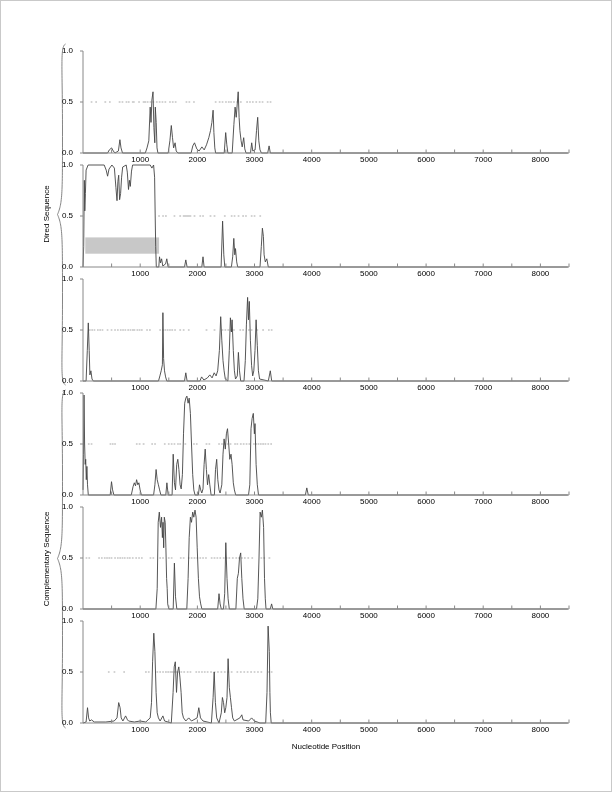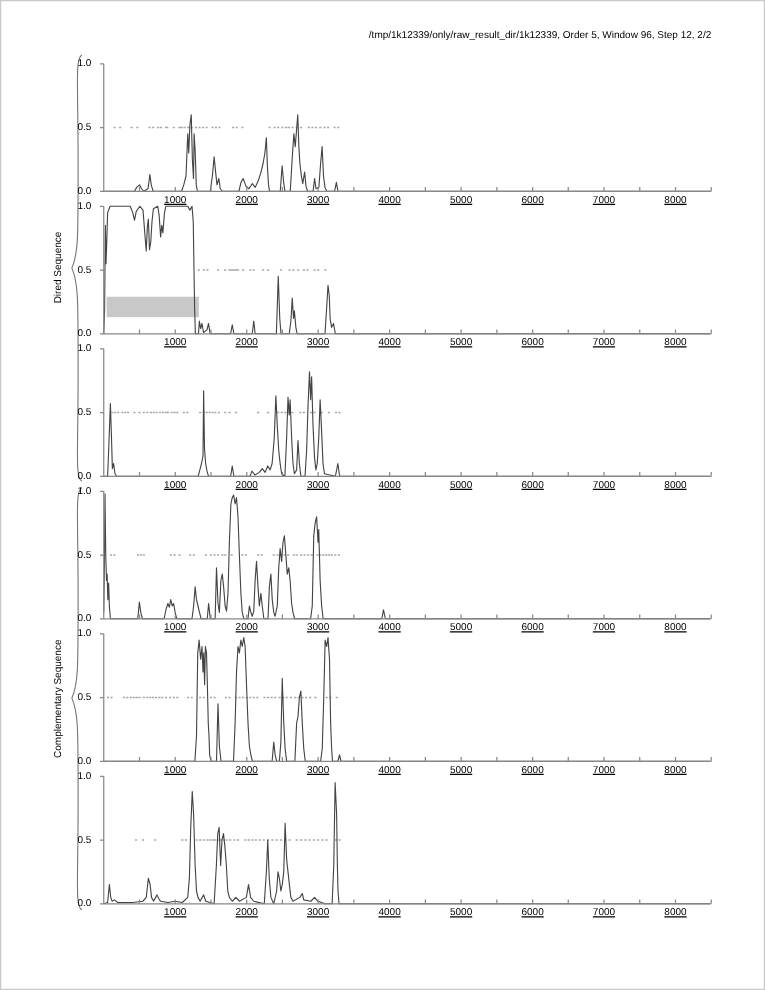--- a/index.html
+++ b/index.html
@@ -6,29 +6,28 @@
   .page{position:relative;width:612px;height:792px;background:#ffffff;overflow:hidden;
         font-family:"Liberation Sans","DejaVu Sans",sans-serif;color:#000;box-sizing:border-box;
         border:1px solid #c9c9c9;}
   .title{position:absolute;top:22px;right:42px;font-size:8px;letter-spacing:0;white-space:nowrap;}
   .xlabel{position:absolute;top:741px;left:82px;width:486px;text-align:center;font-size:8px;}
   .series-label{position:absolute;transform:translate(-50%,-50%) rotate(-90deg);
         font-size:8px;white-space:nowrap;}
   .brace{position:absolute;}
   .panel{position:absolute;left:82px;width:486px;height:102px;}
   .panel svg{display:block;overflow:visible;}
-  .xtick{position:absolute;top:104px;width:40px;margin-left:-20px;text-align:center;font-size:8px;text-decoration:underline;}
+  .xtick{position:absolute;top:104px;width:40px;margin-left:-20px;text-align:center;font-size:8px;}
   .ytick{position:absolute;left:-27px;width:23px;text-align:center;font-size:8px;}
 </style>
 </head>
 <body>
 
 <div class="page">
 
-  <div class="title">/tmp/1k12339/only/raw_result_dir/1k12339, Order 5, Window 96, Step 12, 2/2</div>
 
   <svg class="brace" style="left:55px;top:42px;" width="11" height="343" viewBox="0 0 11 343">
     <path d="M9.5,1 C4,4 6.5,22 6.5,88 C6.5,150 6.5,160 1.5,171.5 C6.5,183 6.5,193 6.5,255 C6.5,321 4,339 9.5,342" fill="none" stroke="#777777" stroke-width="0.9"></path>
   </svg>
   <svg class="brace" style="left:55px;top:388px;" width="11" height="340" viewBox="0 0 11 340">
     <path d="M9.5,1 C4,4 6.5,22 6.5,87 C6.5,148 6.5,158 1.5,169.5 C6.5,181 6.5,191 6.5,252 C6.5,318 4,336 9.5,339" fill="none" stroke="#777777" stroke-width="0.9"></path>
   </svg>
 
   <div class="series-label" style="left:45px;top:213px;">Dired Sequence</div>
   <div class="series-label" style="left:45px;top:558px;">Complementary Sequence</div>
@@ -138,13 +137,14 @@
         <div class="xtick" style="left: 114.4px;">2000</div>
         <div class="xtick" style="left: 171.5px;">3000</div>
         <div class="xtick" style="left: 228.7px;">4000</div>
         <div class="xtick" style="left: 285.9px;">5000</div>
         <div class="xtick" style="left: 343.1px;">6000</div>
         <div class="xtick" style="left: 400.2px;">7000</div>
         <div class="xtick" style="left: 457.4px;">8000</div>
       </div>
     </div>
 
+  <div class="xlabel">Nucleotide Position</div>
 </div>
 
 </body></html>

